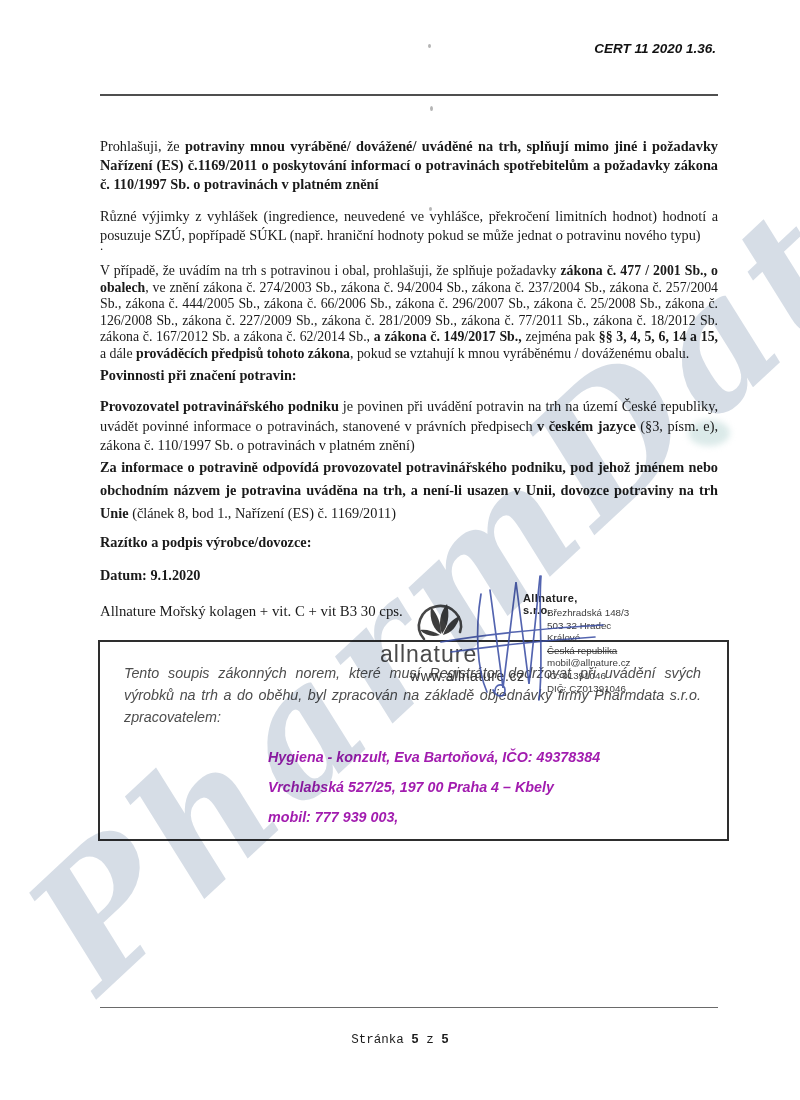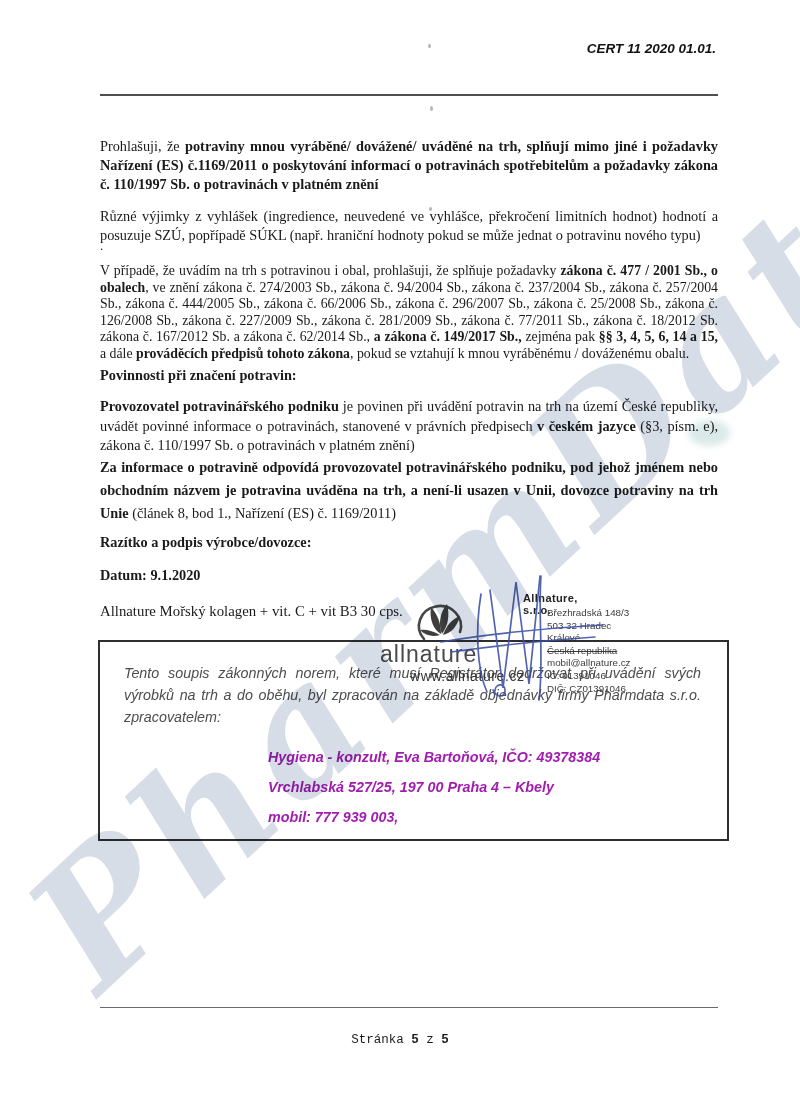--- a/index.html
+++ b/index.html
@@ -90,21 +90,21 @@
 <body>
 
 <div class="page">
 
   <div class="watermark">PharmData s.r.o.</div>
   <div class="blob"></div>
   <div class="speck" style="left:428px;top:44px;width:3px;height:4px;"></div>
   <div class="speck" style="left:430px;top:106px;width:3px;height:5px;"></div>
   <div class="speck" style="left:429px;top:207px;width:3px;height:4px;"></div>
 
-  <div class="header-code">CERT 11 2020 01.01.</div>
+  <div class="header-code">CERT 11 2020 1.36.</div>
   <div class="header-rule"></div>
 
   <div class="content">
     <p class="p1 rich"><span>Prohlašuji, že </span><b>potraviny mnou vyráběné/ dovážené/ uváděné na trh, splňují mimo jiné i požadavky Nařízení (ES) č.1169/2011 o poskytování informací o potravinách spotřebitelům a požadavky zákona č. 110/1997 Sb. o potravinách v platném znění</b></p>
     <p class="p2">Různé výjimky z vyhlášek (ingredience, neuvedené ve vyhlášce, překročení limitních hodnot) hodnotí a posuzuje SZÚ, popřípadě SÚKL (např. hraniční hodnoty pokud se může jednat o potravinu nového typu)</p>
     <p class="p-dot">.</p>
     <p class="p4 rich"><span>V případě, že uvádím na trh s potravinou i obal, prohlašuji, že splňuje požadavky </span><b>zákona č. 477 / 2001 Sb., o obalech</b><span>, ve znění zákona č. 274/2003 Sb., zákona č. 94/2004 Sb., zákona č. 237/2004 Sb., zákona č. 257/2004 Sb., zákona č. 444/2005 Sb., zákona č. 66/2006 Sb., zákona č. 296/2007 Sb., zákona č. 25/2008 Sb., zákona č. 126/2008 Sb., zákona č. 227/2009 Sb., zákona č. 281/2009 Sb., zákona č. 77/2011 Sb., zákona č. 18/2012 Sb. zákona č. 167/2012 Sb. a zákona č. 62/2014 Sb., </span><b>a zákona č. 149/2017 Sb.,</b><span> zejména pak </span><b>§§ 3, 4, 5, 6, 14 a 15,</b><span> a dále </span><b>prováděcích předpisů tohoto zákona</b><span>, pokud se vztahují k mnou vyráběnému / dováženému obalu.</span></p>
     <p class="heading"><span>Povinnosti při značení potravin:</span></p>
     <p class="p5 rich"><b>Provozovatel potravinářského podniku</b><span> je povinen při uvádění potravin na trh na území České republiky, uvádět povinné informace o potravinách, stanovené v právních předpisech </span><b>v českém jazyce</b><span> (§3, písm. e), zákona č. 110/1997 Sb. o potravinách v platném znění)</span></p>
     <p class="p6 rich"><b>Za informace o potravině odpovídá provozovatel potravinářského podniku, pod jehož jménem nebo obchodním názvem je potravina uváděna na trh, a není-li usazen v Unii, dovozce potraviny na trh Unie</b><span> (článek 8, bod 1., Nařízení (ES) č. 1169/2011)</span></p>

